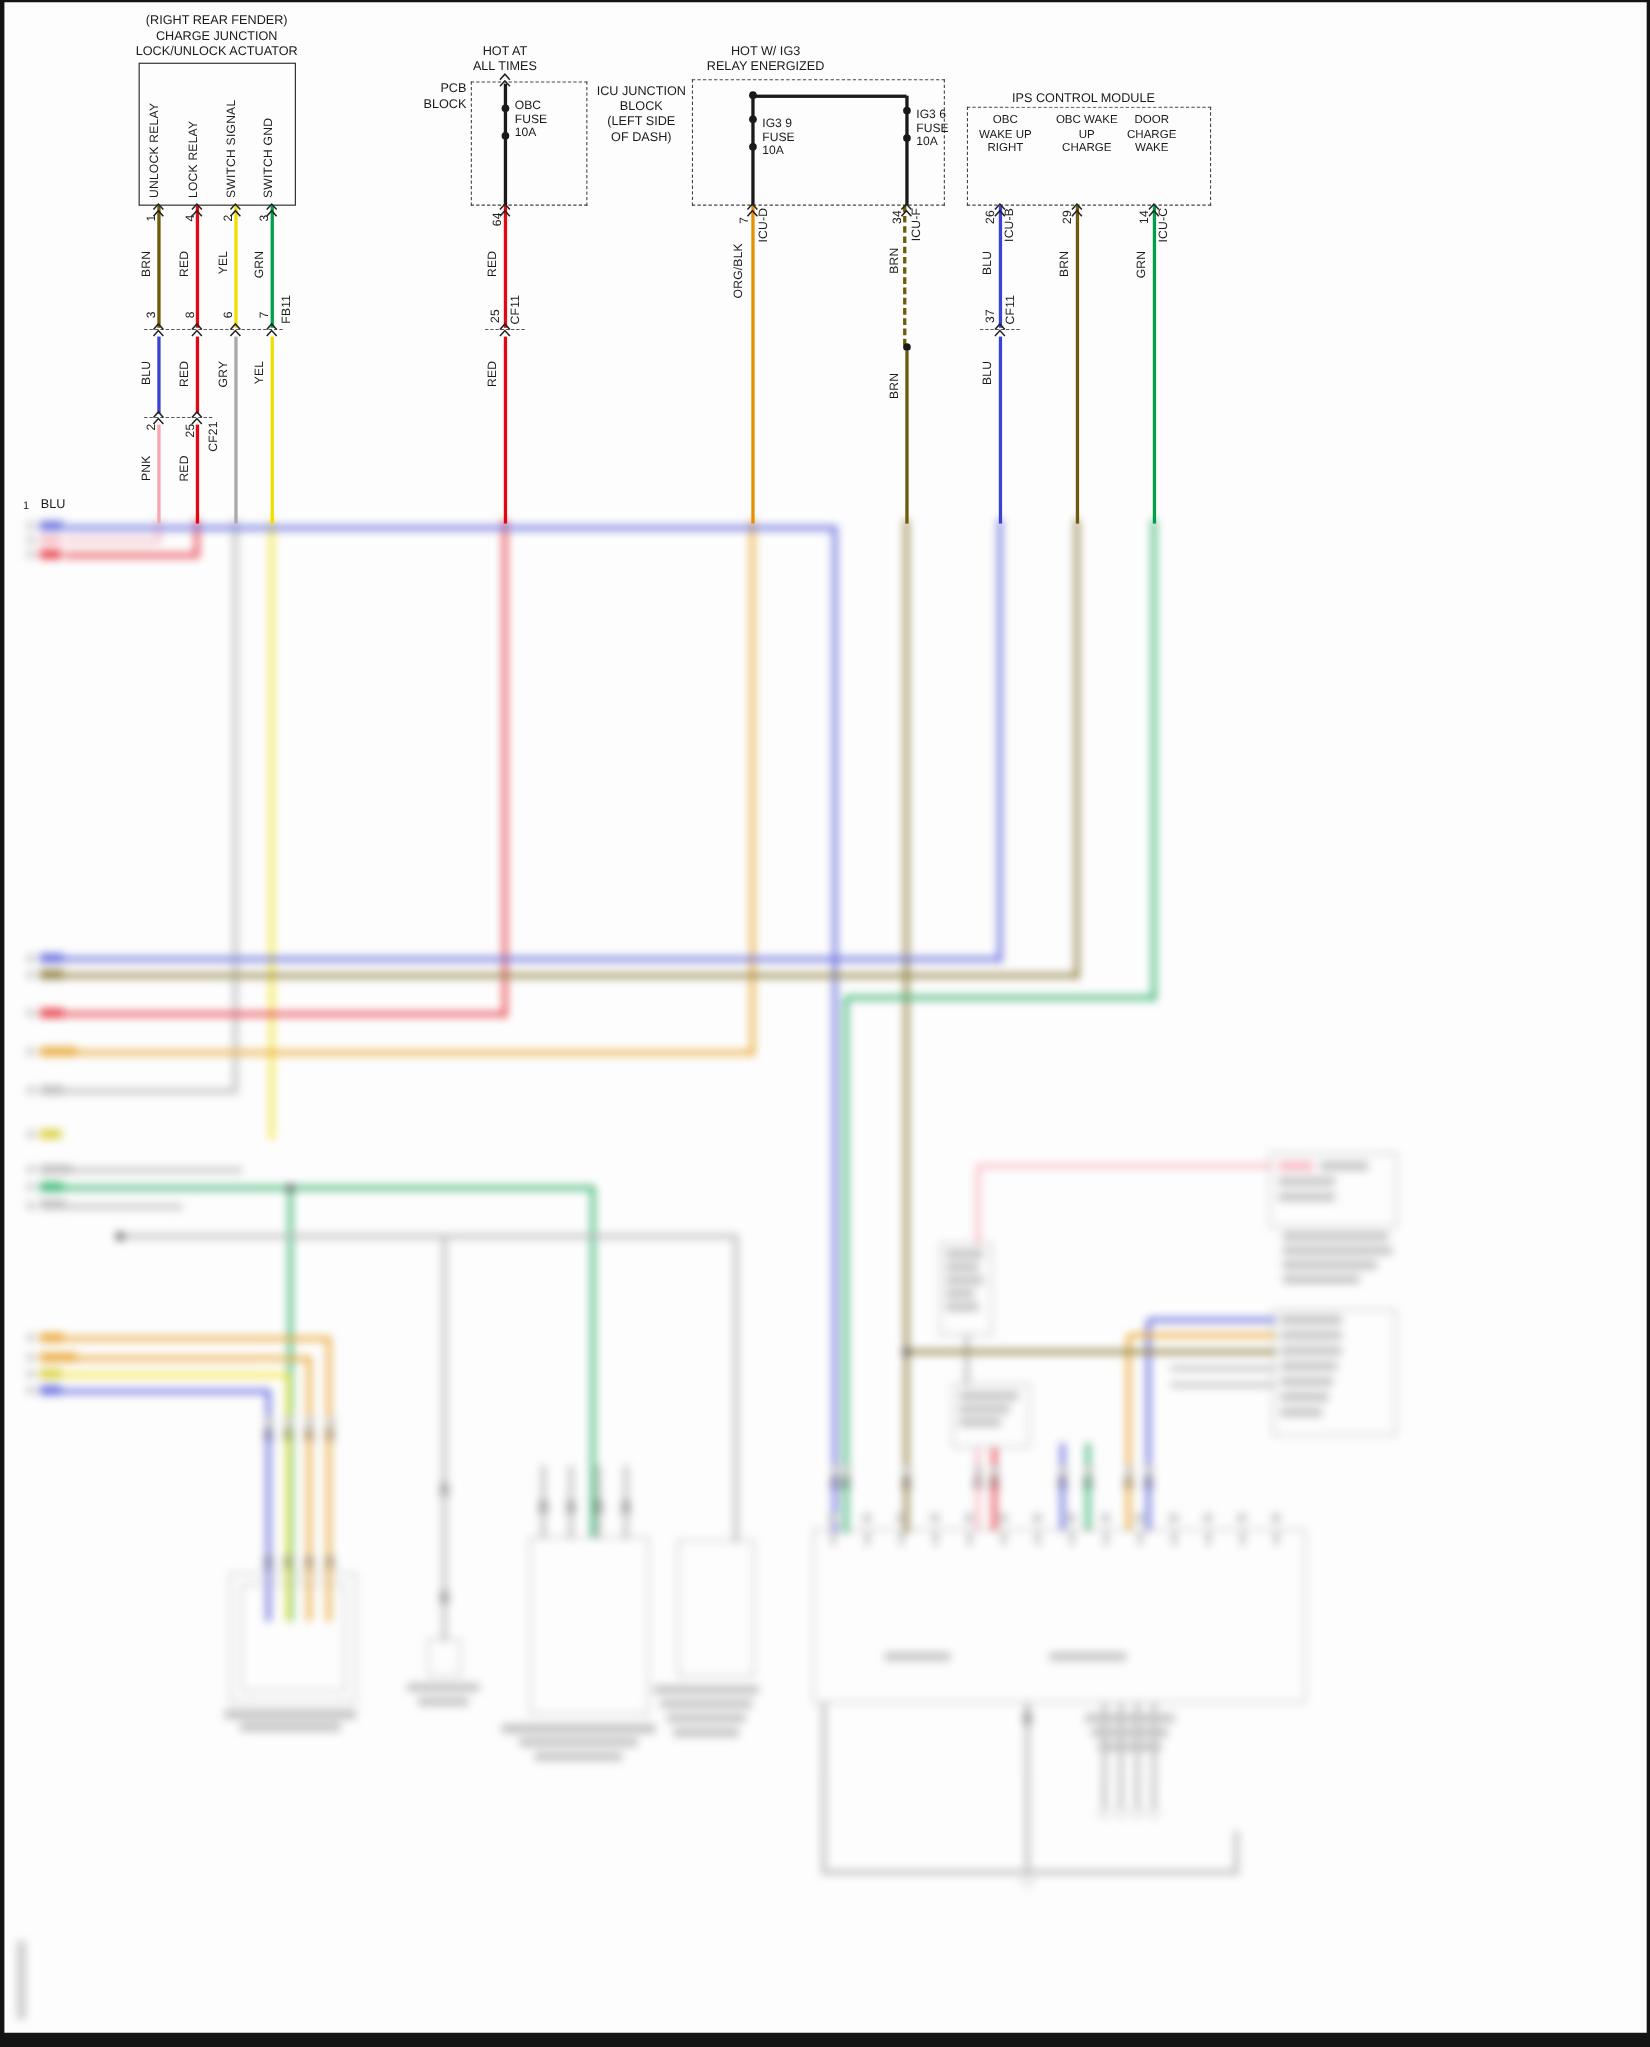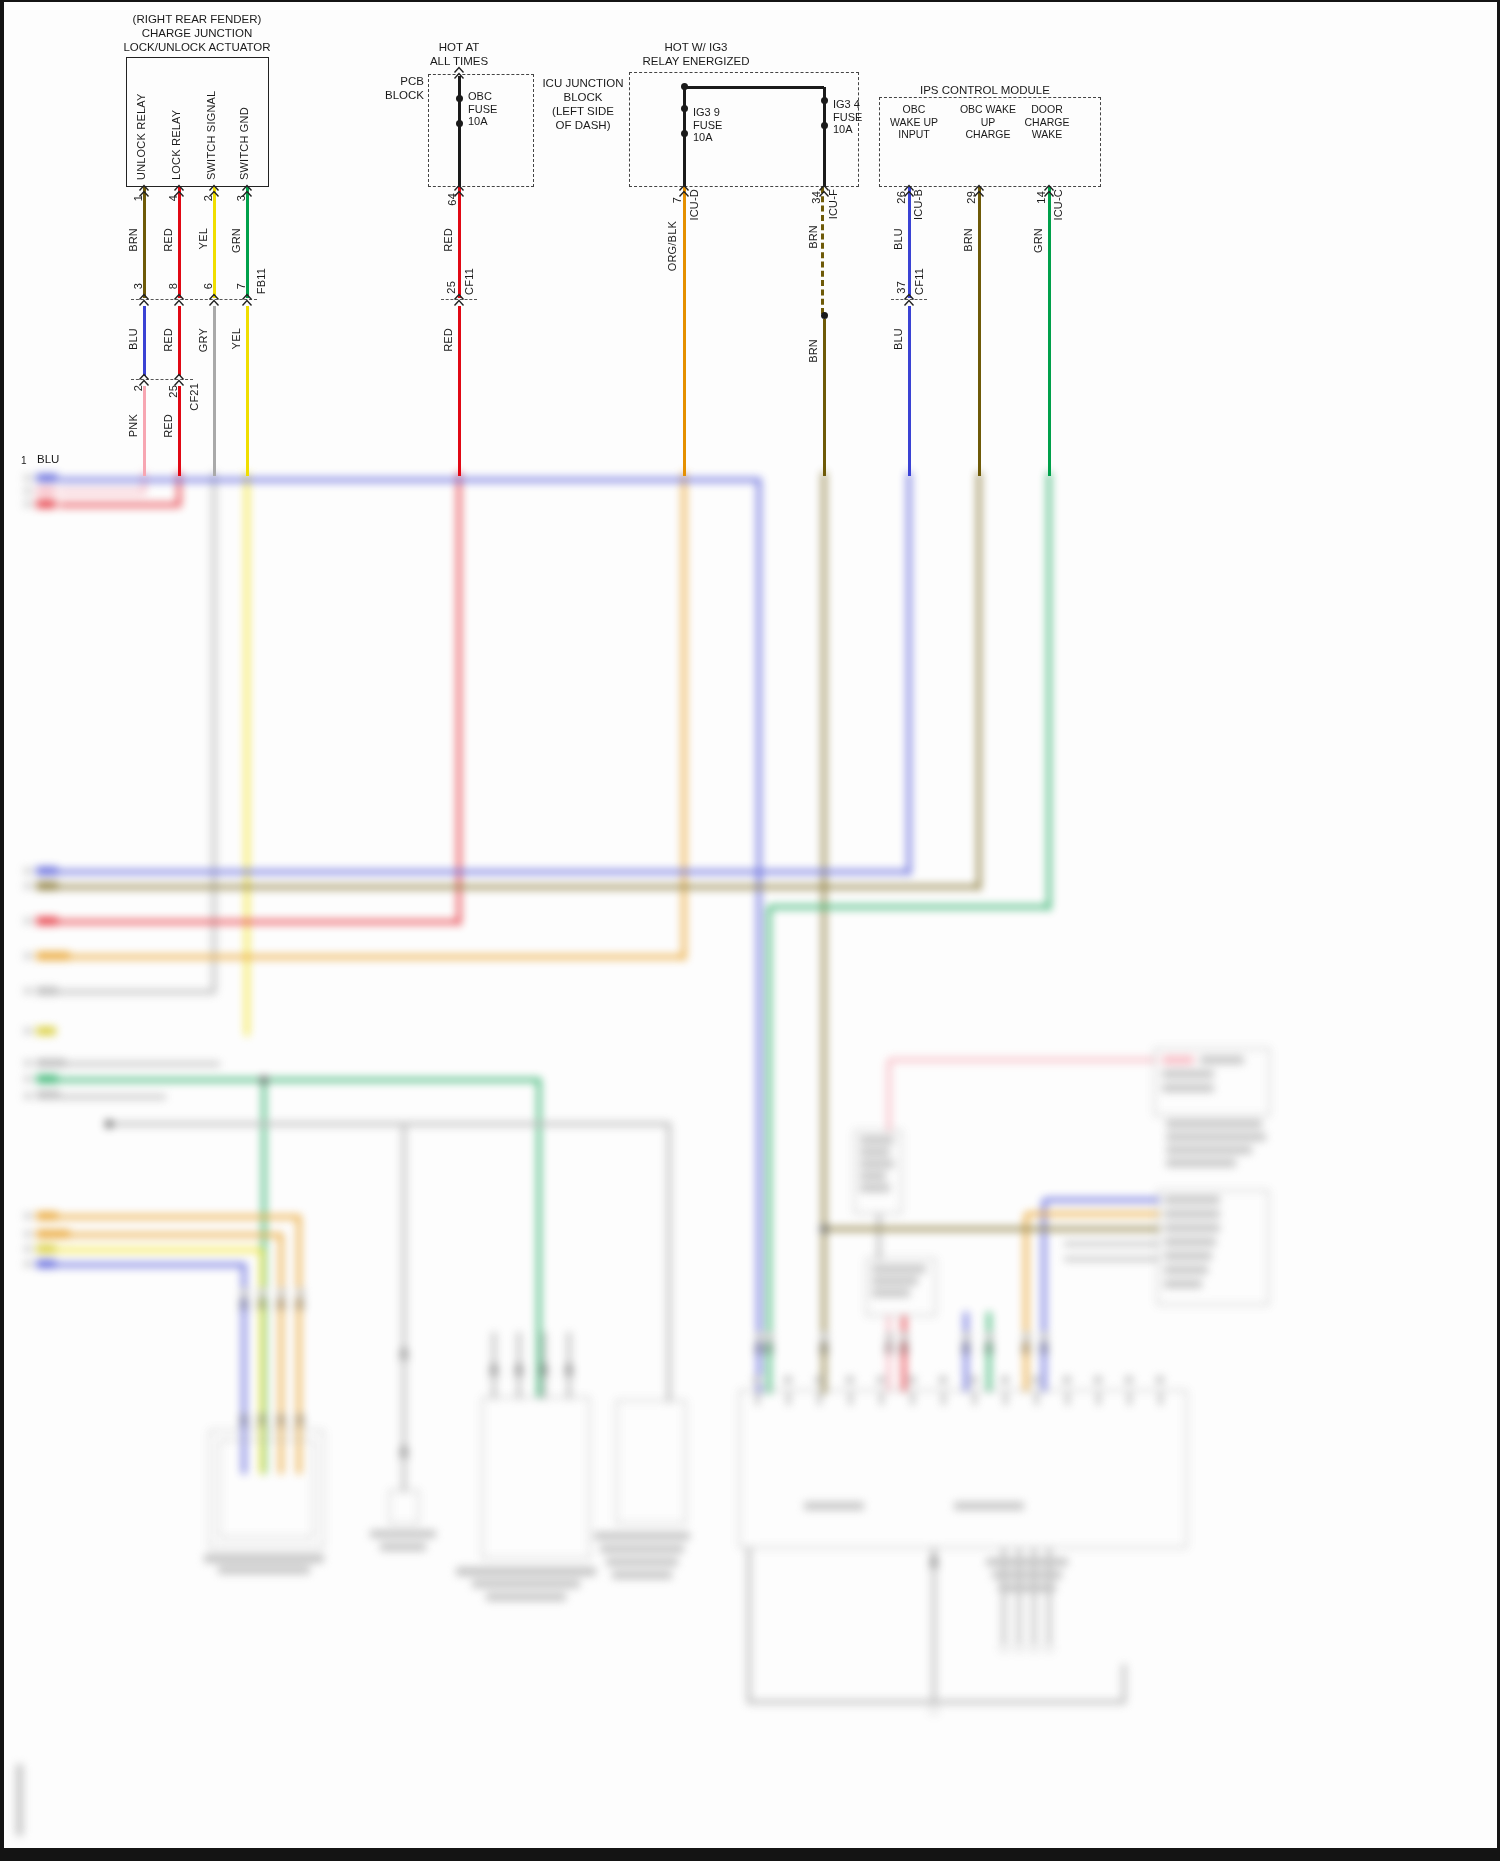--- a/index.html
+++ b/index.html
@@ -425,42 +425,42 @@
   <div class="dot" style="left:676.5px;top:128px"></div>
   <div class="htext" style="left:689px;top:104px;font-size:11px;line-height:12.5px">
     <div>IG3 9</div>
     <div>FUSE</div>
     <div>10A</div>
   </div>
   <div class="vwire c-blk" style="left:818.5px;top:85px;height:100px"></div>
   <div class="dot" style="left:816.5px;top:95px"></div>
   <div class="dot" style="left:816.5px;top:120px"></div>
   <div class="htext" style="left:829px;top:96px;font-size:11px;line-height:12.5px">
-    <div>IG3 4</div>
+    <div>IG3 6</div>
     <div>FUSE</div>
     <div>10A</div>
   </div>
   <div class="vtext" style="left:667px;top:195px">7</div>
   <div class="vtext" style="left:684px;top:187px">ICU-D</div>
   <div class="vtext" style="left:806px;top:189px">34</div>
   <div class="vtext" style="left:823px;top:187px">ICU-F</div>
   <div class="vwire c-org" style="left:678.5px;top:185px;height:289px"></div>
   <div class="vtext" style="left:662px;top:219px">ORG/BLK</div>
   <div class="vdash-brn" style="left:817px;top:185px;height:127px"></div>
   <div class="vtext" style="left:803px;top:223px">BRN</div>
   <div class="dot" style="left:816.5px;top:310px"></div>
   <div class="vwire c-brn" style="left:818.5px;top:317px;height:157px"></div>
   <div class="vtext" style="left:803px;top:337px">BRN</div>
 
   <div class="dashedbox" style="left:875px;top:95px;width:222px;height:90px"></div>
   <div class="htext whitebg" style="left:912px;top:81px">IPS CONTROL MODULE</div>
   <div class="htext small center" style="left:878px;top:101px;width:64px">
     <div>OBC</div>
     <div>WAKE UP</div>
-    <div>INPUT</div>
+    <div>RIGHT</div>
   </div>
   <div class="htext small center" style="left:946px;top:101px;width:76px">
     <div>OBC WAKE</div>
     <div>UP</div>
     <div>CHARGE</div>
   </div>
   <div class="htext small center" style="left:1012px;top:101px;width:62px">
     <div>DOOR</div>
     <div>CHARGE</div>
     <div>WAKE</div>

